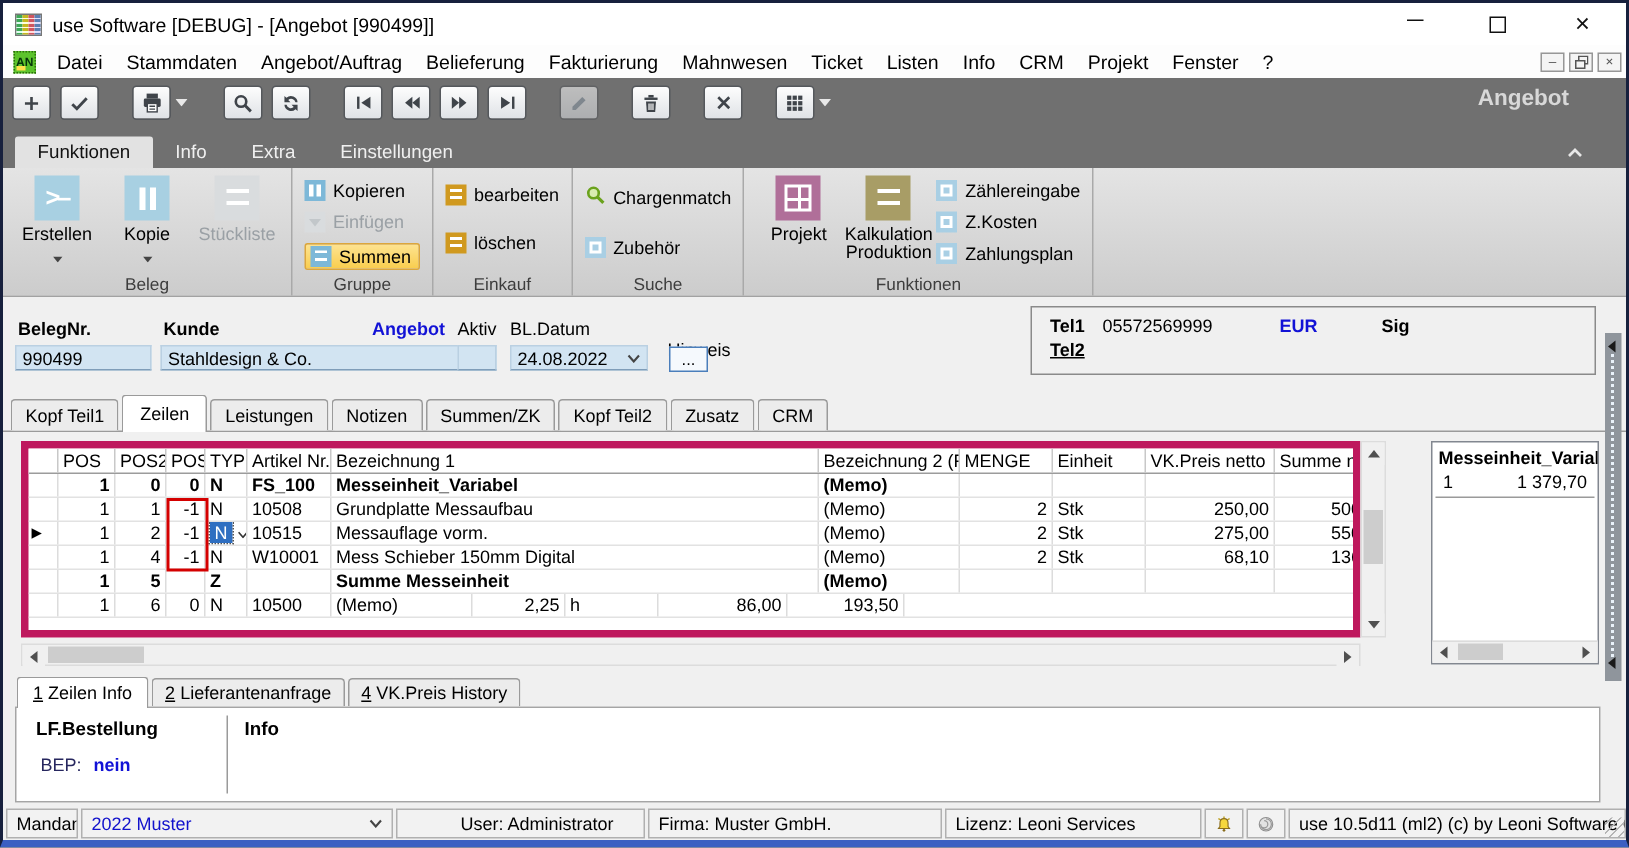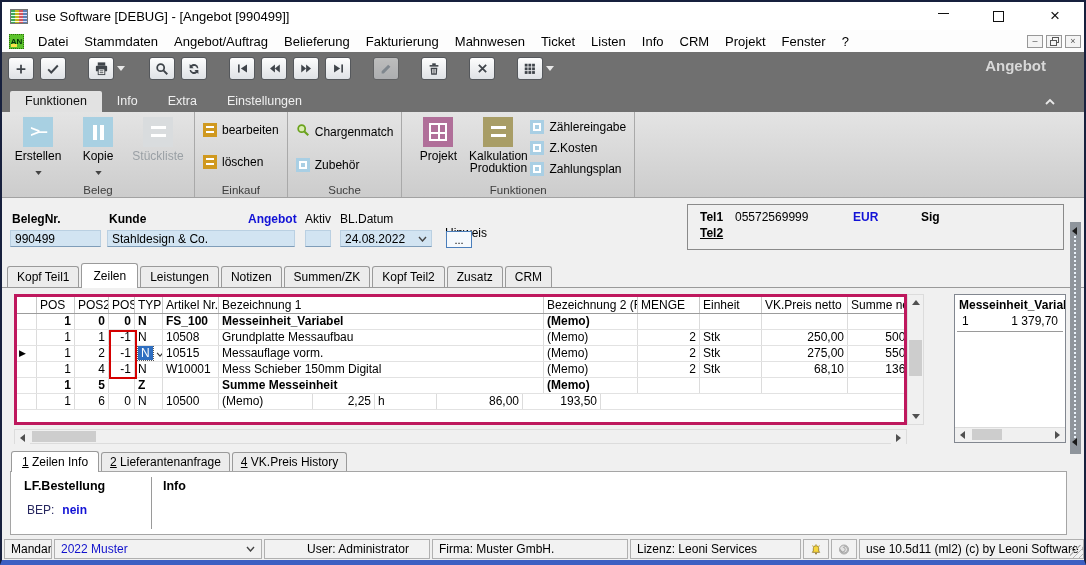--- a/index.html
+++ b/index.html
@@ -97,21 +97,21 @@
   .telbox { position:absolute; left:685px; top:6px; width:377px; height:46px; border:1px solid #8a8a8a; }
   .telbox span { position:absolute; font-size:12px; }
 
   
   .doctabs { left:0; top:262px; width:1082px; height:24px; display:flex; align-items:flex-end; padding-left:5px; border-bottom:1px solid #9a9a9a; }
   .dtab { font-size:12px; background:#ececec; border:1px solid #9a9a9a; border-bottom:none; border-radius:3px 3px 0 0; padding:3px 9px; margin-right:2px; position:relative; cursor:default; }
   .dtab.active { background:#fff; padding:5px 11px; margin-bottom:-1px; z-index:2; }
 
   
   .mainpanel { left:0; top:286px; width:1082px; height:164px; background:#f0f0f0; }
-  .grid { position:absolute; left:12px; top:6px; width:893px; height:131px; background:#fff; border:3px solid #be185d; overflow:hidden; }
+  .grid { position:absolute; left:12px; top:6px; width:893px; height:131px; background:#fff; border:5px solid #be185d; overflow:hidden; }
   .ghead { display:flex; height:17px; border-bottom:1px solid #9c9c9c; background:#fff; }
   .hc { font-size:12px; padding:1px 3px; border-right:1px solid #c8c8c8; overflow:hidden; white-space:nowrap; flex:none; }
   .grow { display:flex; height:16px; border-bottom:1px solid #e2e2e2; }
   .gc { font-size:12px; padding:0 3px; border-right:1px solid #dcdcdc; overflow:hidden; white-space:nowrap; flex:none; line-height:15px; }
   .gc.num { text-align:right; }
   .grow.bold .gc { font-weight:bold; }
   .sel-arrow { font-size:9px; line-height:15px; padding-left:2px; }
   .typ-chip { background:#2f6fc1; color:#fff; padding:0 3px; outline:1px dotted #555; }
   .typ-caret { display:inline-block; margin-left:3px; }
   .redbox { position:absolute; left:92px; top:33px; width:28px; height:49px; border:2px solid #d40000; pointer-events:none; }
@@ -400,20 +400,44 @@
           <div class="rbig disabled">
             <div class="ric ric-dis">
               <span class="hl3"></span>
             </div>
             <span class="rlabel">Stückliste</span>
           </div>
         </div>
         <div class="glabel">Beleg</div>
       </div>
       <div class="rgroup">
+        <div class="rcol">
+          <div class="rsmall">
+            <div class="sic sic-blue">
+              <span class="vbar sm"></span>
+              <span class="vbar sm"></span>
+            </div>
+            <span>Kopieren</span>
+          </div>
+          <div class="rsmall disabled">
+            <div class="sic sic-dis">
+              <span class="chev-dis"></span>
+            </div>
+            <span>Einfügen</span>
+          </div>
+          <div class="rsmall hl-box">
+            <div class="sic sic-blue">
+              <span class="hl3 sm"></span>
+            </div>
+            <span>Summen</span>
+          </div>
+        </div>
+        <div class="glabel">Gruppe</div>
+      </div>
+      <div class="rgroup">
         <div class="rcol2">
           <div class="rsmall">
             <div class="sic sic-org">
               <span class="hl3 sm"></span>
             </div>
             <span>bearbeiten</span>
           </div>
           <div class="rsmall">
             <div class="sic sic-org">
               <span class="hl3 sm"></span>
@@ -487,21 +511,21 @@
 
   <div class="abs formarea">
     <span class="flabel" style="left:10px;top:14px;">BelegNr.</span>
     <span class="flabel" style="left:107px;top:14px;">Kunde</span>
     <span class="flabel blue-bold" style="left:246px;top:14px;">Angebot</span>
     <span class="flabel plain" style="left:303px;top:14px;">Aktiv</span>
     <span class="flabel plain" style="left:338px;top:14px;">BL.Datum</span>
     <span class="flabel plain" style="left:443px;top:28px;">Hinweis</span>
 
     <span class="field" style="left:8px;top:32px;width:91px;">990499</span>
-    <span class="field" style="left:105px;top:32px;width:188px;">Stahldesign &amp; Co.</span>
+    <span class="field" style="left:105px;top:32px;width:224px;">Stahldesign &amp; Co.</span>
     <span class="field" style="left:303px;top:32px;width:26px;"></span>
     <span class="field" style="left:338px;top:32px;width:92px;justify-content:space-between;">
       <span>24.08.2022</span>
       <svg width="9" height="6" viewBox="0 0 9 6">
           <path d="M1 1l3.5 4L8 1" fill="none" stroke="#444" stroke-width="1.4"></path>
         </svg>
     </span>
     <span class="hbtn" style="left:444px;top:33px;">...</span>
 
     <span class="telbox">

